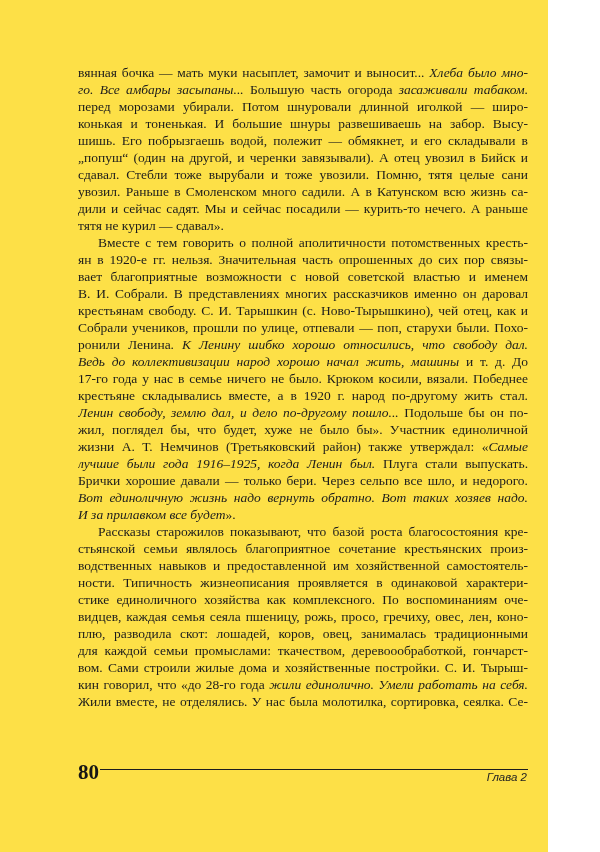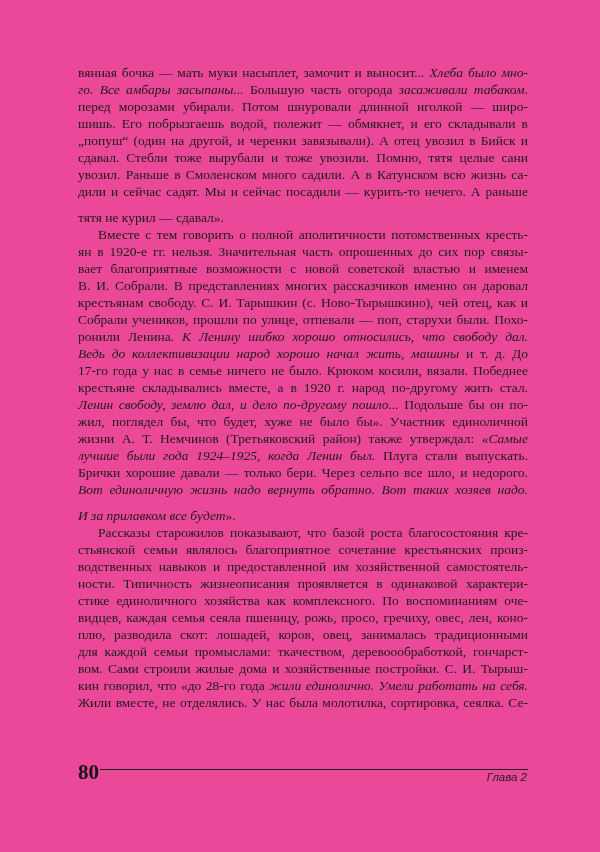--- a/index.html
+++ b/index.html
@@ -2,23 +2,23 @@
 <html><head>
 <meta charset="utf-8">
 <style>
   html, body {
     margin: 0;
     padding: 0;
     background: #ffffff;
   }
   .page {
     position: relative;
-    width: 600px;
+    width: 548px;
     height: 852px;
-    background: #ec4899;
+    background: #fde047;
     overflow: hidden;
     font-family: "Liberation Serif", "DejaVu Serif", serif;
     color: #1c1c1c;
   }
   .body-text {
     position: absolute;
     left: 78px;
     top: 64px;
     width: 450px;
     font-size: 13.5px;
@@ -26,21 +26,20 @@
   .line {
     height: 17px;
     line-height: 17px;
     overflow: hidden;
     text-align: justify;
     text-align-last: justify;
     white-space: normal;
   }
   .line.last {
     text-align-last: left;
-    margin-top: 9px;
   }
   .line.indent {
     text-indent: 20px;
   }
   .line i {
     font-style: italic;
   }
   .footer {
     position: absolute;
     left: 78px;
@@ -79,40 +78,41 @@
 </style>
 </head>
 <body>
 
 <div class="page">
 
   <div class="body-text">
       <div class="line"><span>вянная бочка — мать муки насыплет, замочит и выносит... </span><i>Хлеба было мно-</i></div>
       <div class="line"><i>го. Все амбары засыпаны... </i><span>Большую часть огорода </span><i>засаживали табаком.</i></div>
       <div class="line"><span>перед морозами убирали. Потом шнуровали длинной иголкой — широ-</span></div>
+      <div class="line"><span>конькая и тоненькая. И большие шнуры развешиваешь на забор. Высу-</span></div>
       <div class="line"><span>шишь. Его побрызгаешь водой, полежит — обмякнет, и его складывали в</span></div>
       <div class="line"><span>„попуш“ (один на другой, и черенки завязывали). А отец увозил в Бийск и</span></div>
       <div class="line"><span>сдавал. Стебли тоже вырубали и тоже увозили. Помню, тятя целые сани</span></div>
       <div class="line"><span>увозил. Раньше в Смоленском много садили. А в Катунском всю жизнь са-</span></div>
       <div class="line"><span>дили и сейчас садят. Мы и сейчас посадили — курить-то нечего. А раньше</span></div>
       <div class="line last"><span>тятя не курил — сдавал».</span></div>
       <div class="line indent"><span>Вместе с тем говорить о полной аполитичности потомственных кресть-</span></div>
       <div class="line"><span>ян в 1920-е гг. нельзя. Значительная часть опрошенных до сих пор связы-</span></div>
       <div class="line"><span>вает благоприятные возможности с новой советской властью и именем</span></div>
       <div class="line"><span>В. И. Собрали. В представлениях многих рассказчиков именно он даровал</span></div>
       <div class="line"><span>крестьянам свободу. С. И. Тарышкин (с. Ново-Тырышкино), чей отец, как и</span></div>
       <div class="line"><span>Собрали учеников, прошли по улице, отпевали — поп, старухи были. Похо-</span></div>
       <div class="line"><span>ронили Ленина. </span><i>К Ленину шибко хорошо относились, что свободу дал.</i></div>
       <div class="line"><i>Ведь до коллективизации народ хорошо начал жить, машины</i><span> и т. д. До</span></div>
       <div class="line"><span>17-го года у нас в семье ничего не было. Крюком косили, вязали. Победнее</span></div>
       <div class="line"><span>крестьяне складывались вместе, а в 1920 г. народ по-другому жить стал.</span></div>
       <div class="line"><i>Ленин свободу, землю дал, и дело по-другому пошло...</i><span> Подольше бы он по-</span></div>
       <div class="line"><span>жил, поглядел бы, что будет, хуже не было бы». Участник единоличной</span></div>
       <div class="line"><span>жизни А. Т. Немчинов (Третьяковский район) также утверждал: «</span><i>Самые</i></div>
-      <div class="line"><i>лучшие были года 1924–1925, когда Ленин был.</i><span> Плуга стали выпускать.</span></div>
+      <div class="line"><i>лучшие были года 1916–1925, когда Ленин был.</i><span> Плуга стали выпускать.</span></div>
       <div class="line"><span>Брички хорошие давали — только бери. Через сельпо все шло, и недорого.</span></div>
       <div class="line"><i>Вот единоличную жизнь надо вернуть обратно. Вот таких хозяев надо.</i></div>
       <div class="line last"><i>И за прилавком все будет</i><span>».</span></div>
       <div class="line indent"><span>Рассказы старожилов показывают, что базой роста благосостояния кре-</span></div>
       <div class="line"><span>стьянской семьи являлось благоприятное сочетание крестьянских произ-</span></div>
       <div class="line"><span>водственных навыков и предоставленной им хозяйственной самостоятель-</span></div>
       <div class="line"><span>ности. Типичность жизнеописания проявляется в одинаковой характери-</span></div>
       <div class="line"><span>стике единоличного хозяйства как комплексного. По воспоминаниям оче-</span></div>
       <div class="line"><span>видцев, каждая семья сеяла пшеницу, рожь, просо, гречиху, овес, лен, коно-</span></div>
       <div class="line"><span>плю, разводила скот: лошадей, коров, овец, занималась традиционными</span></div>

